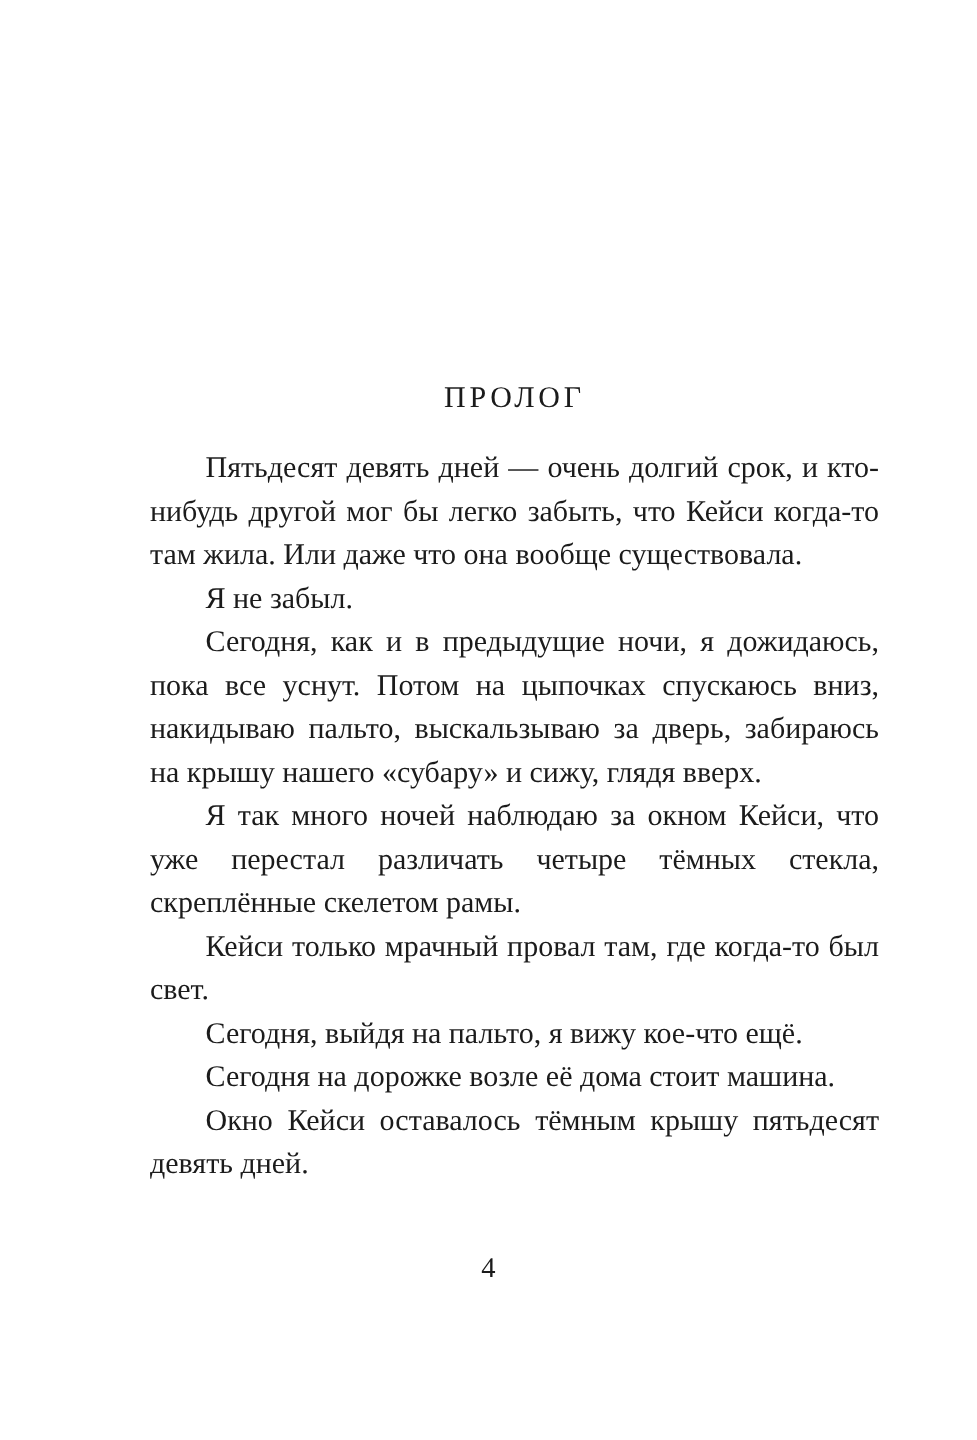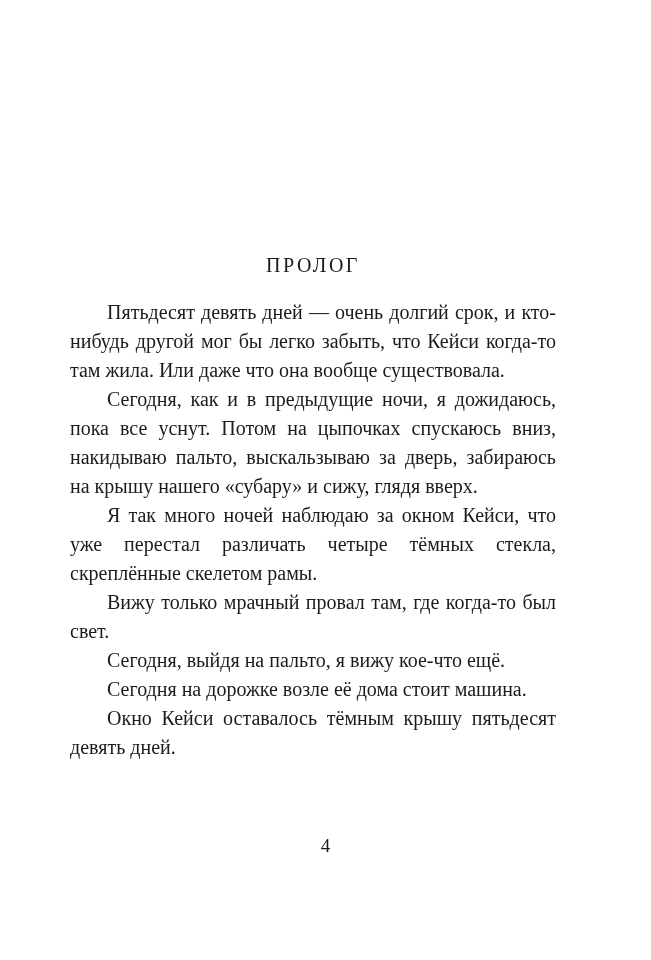--- a/index.html
+++ b/index.html
@@ -11,21 +11,21 @@
     position: relative;
     width: 651px;
     height: 960px;
     background: #ffffff;
     font-family: "Liberation Serif", "DejaVu Serif", serif;
     color: #1b1b1b;
     overflow: hidden;
   }
   .content {
     position: absolute;
-    left: 70px;
+    left: 100px;
     top: 252px;
     width: 486px;
   }
   .chapter-heading {
     margin: 0 0 20px 0;
     font-size: 20px;
     font-weight: normal;
     letter-spacing: 2.5px;
     text-align: center;
     line-height: 26px;
@@ -47,21 +47,22 @@
     line-height: 24px;
   }
 </style>
 </head>
 <body>
 
 <div class="page">
   <div class="content">
     <h1 class="chapter-heading">ПРОЛОГ</h1>
     <p class="para">Пятьдесят девять дней — очень долгий срок, и кто-нибудь другой мог бы легко забыть, что Кейси когда-то там жила. Или даже что она вообще существовала.</p>
+    <p class="para">Я не забыл.</p>
     <p class="para">Сегодня, как и в предыдущие ночи, я дожидаюсь, пока все уснут. Потом на цыпочках спускаюсь вниз, накидываю пальто, выскальзываю за дверь, забираюсь на крышу нашего «субару» и сижу, глядя вверх.</p>
     <p class="para">Я так много ночей наблюдаю за окном Кейси, что уже перестал различать четыре тёмных стекла, скреплённые скелетом рамы.</p>
-    <p class="para">Вижу только мрачный провал там, где когда-то был свет.</p>
+    <p class="para">Кейси только мрачный провал там, где когда-то был свет.</p>
     <p class="para">Сегодня, выйдя на пальто, я вижу кое-что ещё.</p>
     <p class="para">Сегодня на дорожке возле её дома стоит машина.</p>
     <p class="para">Окно Кейси оставалось тёмным крышу пятьдесят девять дней.</p>
   </div>
   <div class="page-number">4</div>
 </div>
 
 </body></html>

